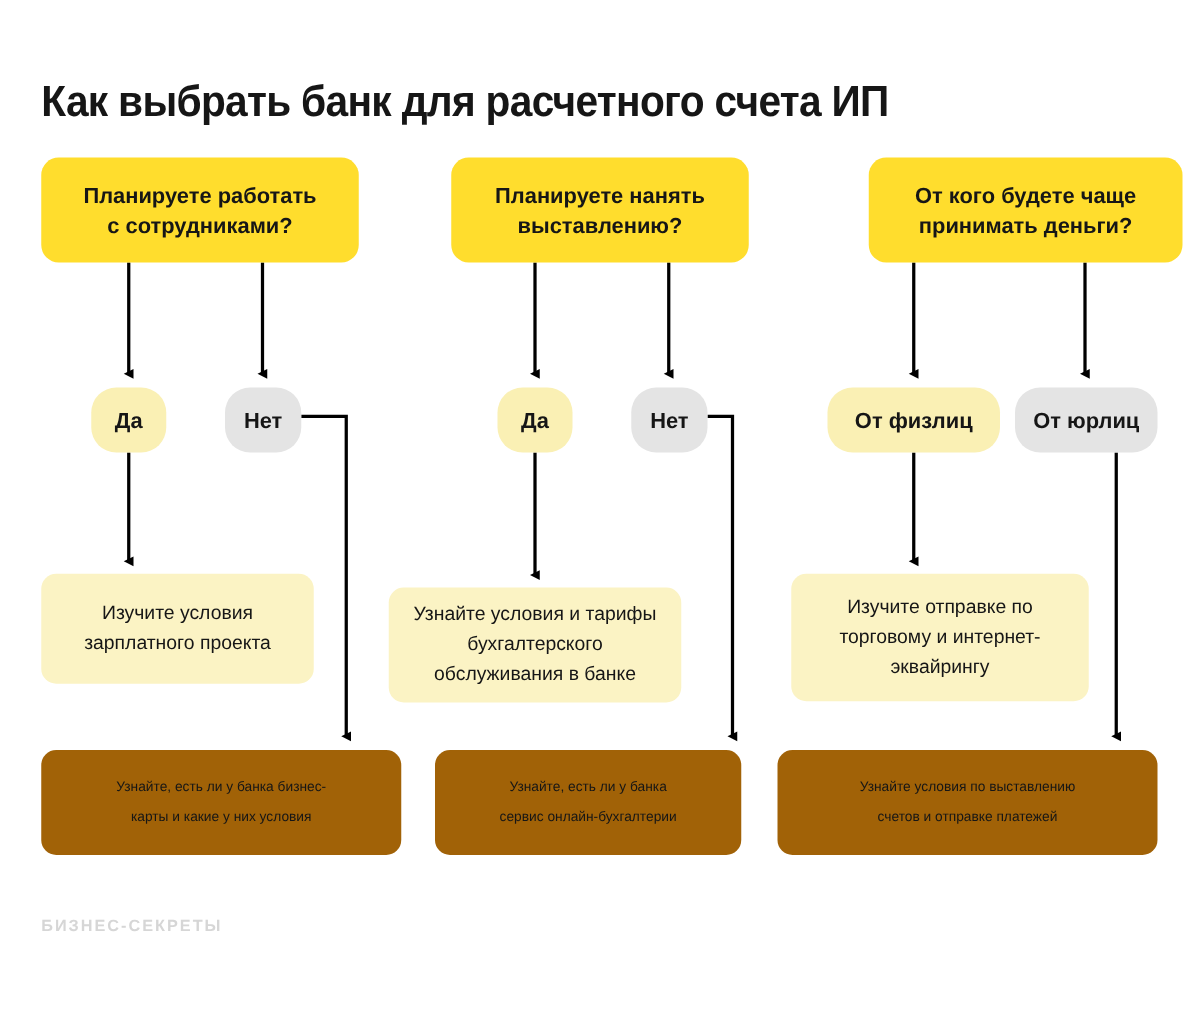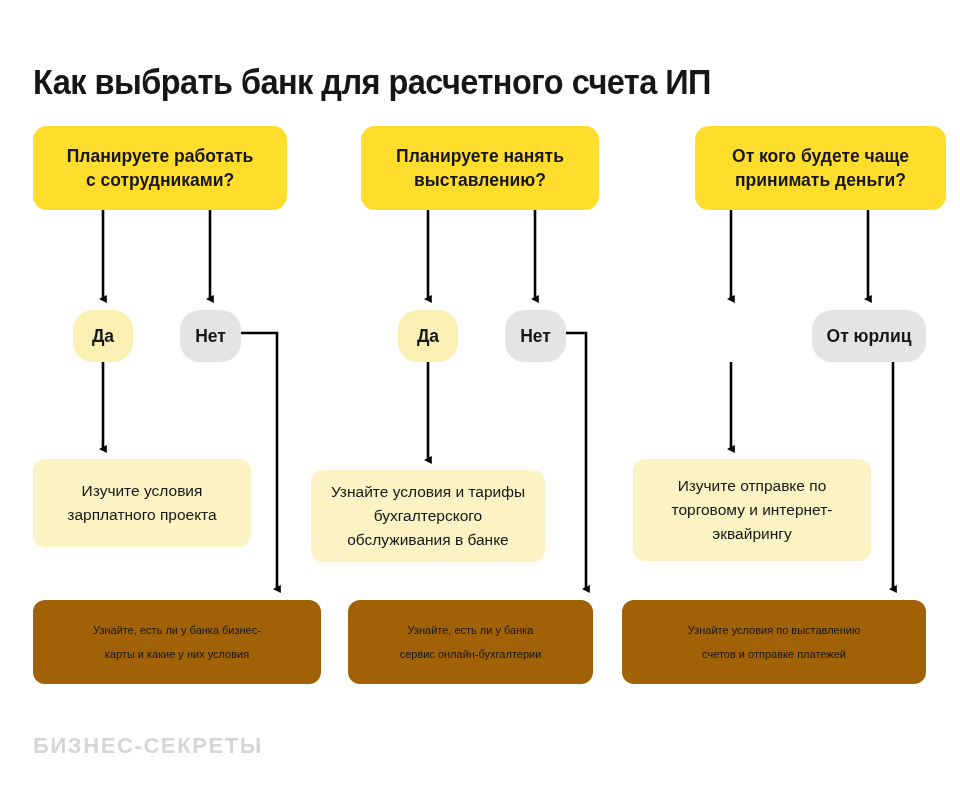--- a/index.html
+++ b/index.html
@@ -98,21 +98,21 @@
     width: 960px;
     height: 807px;
     pointer-events: none;
   }
 
   
   .watermark {
     position: absolute;
     left: 33px;
     top: 733px;
-    font-size: 22px;
+    font-size: 13px;
     font-weight: 700;
     letter-spacing: 1.6px;
     color: #D6D6D6;
     font-family: "Liberation Sans", sans-serif;
   }
 </style>
 </head>
 <body>
 
 <div id="page">
@@ -187,20 +187,23 @@
   <div class="node outcome-gray" style="left:348px; top:600px; width:245px; height:84px;">
     <span class="txt">Узнайте, есть ли у банка
 сервис онлайн-бухгалтерии</span>
   </div>
 
   <div class="node question" style="left:676px; top:126px; width:251px; height:84px;margin-left:19px;">
     <span class="txt">От кого будете чаще
 принимать деньги?</span>
   </div>
 
+  <div class="node answer yes" style="left:662px; top:310px; width:138px; height:52px;">
+    <span class="txt">От физлиц</span>
+  </div>
 
   <div class="node answer no" style="left:812px; top:310px; width:114px; height:52px;">
     <span class="txt">От юрлиц</span>
   </div>
 
   <div class="node outcome-yellow" style="left:633px; top:459px; width:238px; height:102px;">
     <span class="txt">Изучите отправке по
 торговому и интернет-
 эквайрингу</span>
   </div>

